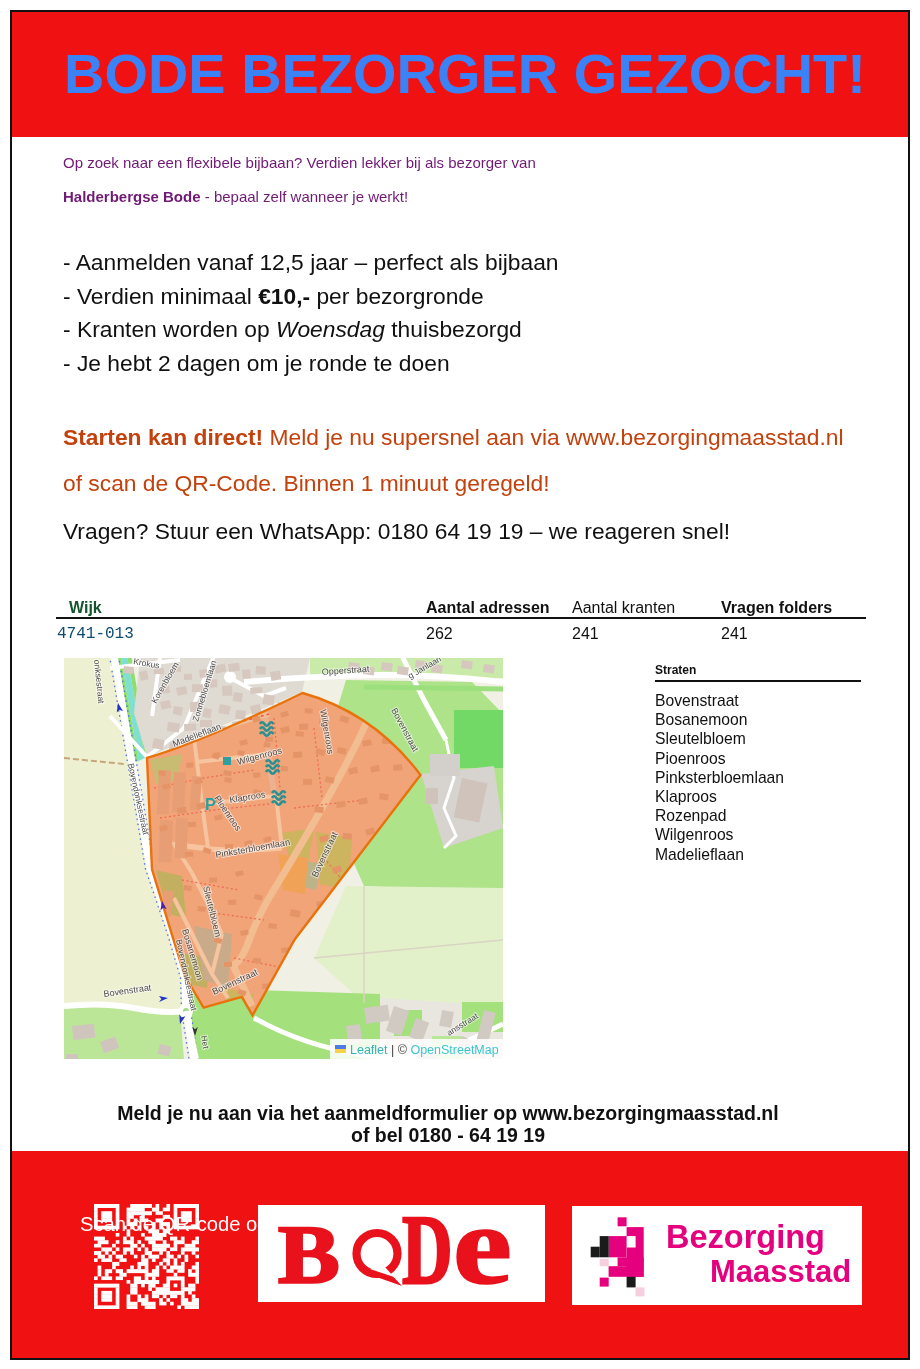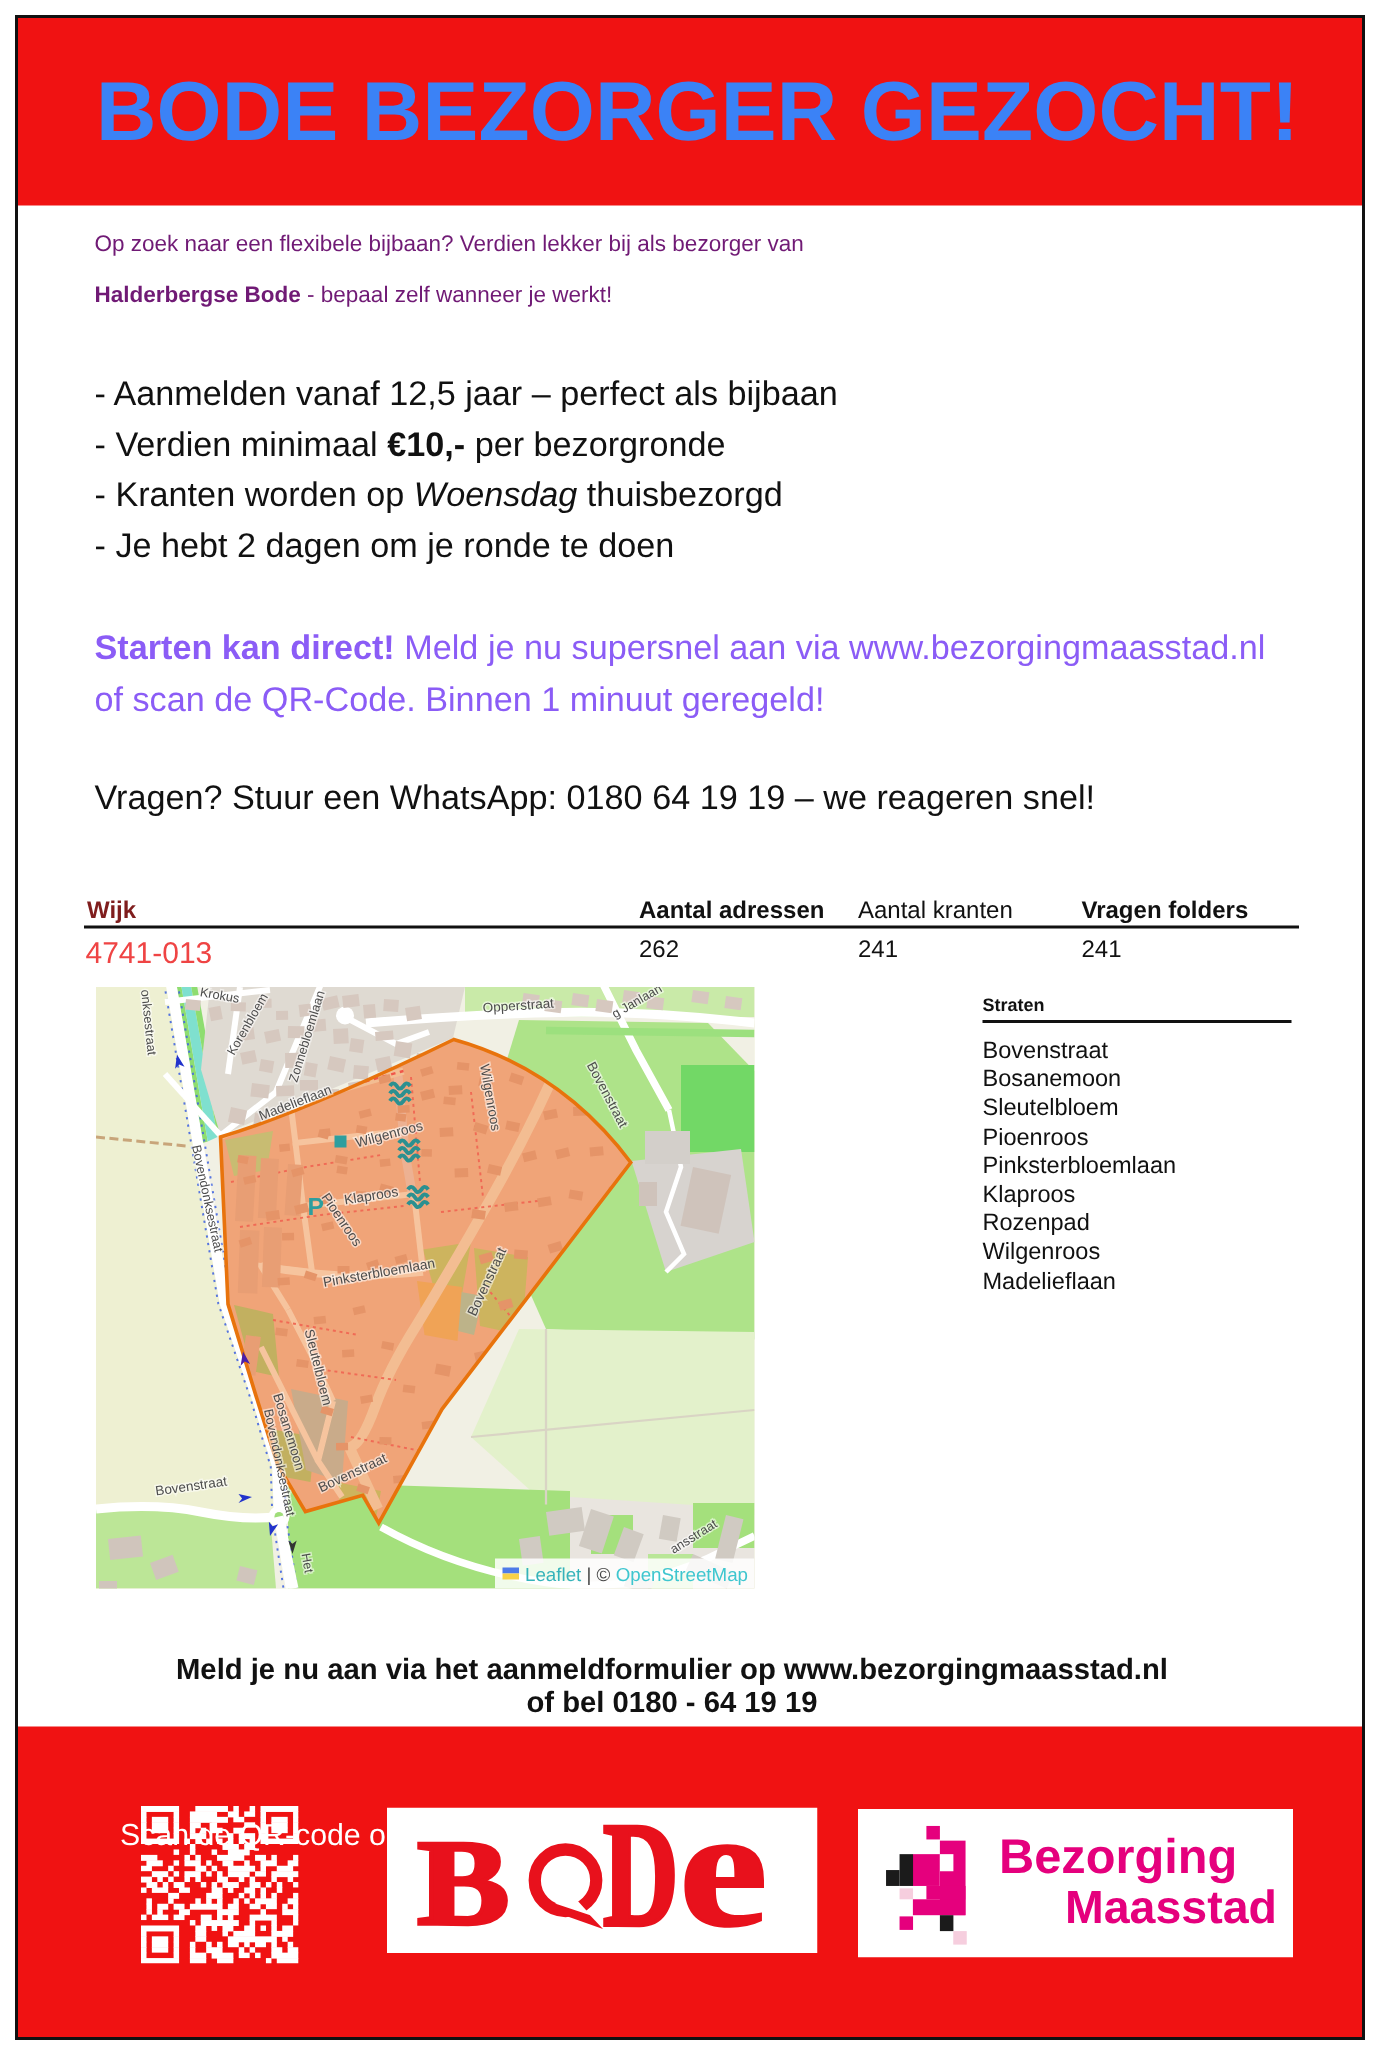--- a/index.html
+++ b/index.html
@@ -18,40 +18,40 @@
 <b>Halderbergse Bode</b> - bepaal zelf wanneer je werkt!
 </div>
 
 <div class="abs" style="left:63px;top:246px;width:800px;font-size:22.8px;line-height:33.6px;color:#111;">
 - Aanmelden vanaf 12,5 jaar – perfect als bijbaan<br>
 - Verdien minimaal <b>€10,-</b> per bezorgronde<br>
 - Kranten worden op <i>Woensdag</i> thuisbezorgd<br>
 - Je hebt 2 dagen om je ronde te doen
 </div>
 
-<div class="abs" style="left:63px;top:414px;width:820px;font-size:22.8px;line-height:35px;color:#8b5cf6;">
+<div class="abs" style="left:63px;top:414px;width:820px;font-size:22.8px;line-height:46px;color:#c2410c;">
 <b>Starten kan direct!</b> Meld je nu supersnel aan via www.bezorgingmaasstad.nl<br>
 of scan de QR-Code. Binnen 1 minuut geregeld!
 </div>
 
 <div class="abs" style="left:63px;top:515px;width:820px;font-size:22.8px;line-height:33.6px;color:#111;">
 Vragen? Stuur een WhatsApp: 0180 64 19 19 – we reageren snel!
 </div>
 
-<div class="abs" style="left:58px;top:599px;font-size:16px;font-weight:bold;color:#7f1d1d;text-align:right;">Wijk</div>
+<div class="abs" style="left:69px;top:599px;font-size:16px;font-weight:bold;color:#14532d;text-align:right;">Wijk</div>
 
 <div class="abs" style="left:426px;top:599px;font-size:16px;font-weight:bold;color:#111;">Aantal adressen</div>
 
 <div class="abs" style="left:572px;top:599px;font-size:16px;font-weight:normal;color:#111;">Aantal kranten</div>
 
 <div class="abs" style="left:721px;top:599px;font-size:16px;font-weight:bold;color:#111;">Vragen folders</div>
 
 <div class="abs" style="left:56px;top:617px;width:810px;height:2px;background:#111;"></div>
 
-<div class="abs" style="left:57px;top:625px;font-size:20px;color:#ef4444;">4741-013</div>
+<div class="abs" style="left:57px;top:625px;font-size:16px;color:#0c4a6e;font-family:Liberation Mono, monospace;">4741-013</div>
 <div class="abs" style="left:426px;top:625px;font-size:16px;color:#111;">262</div>
 <div class="abs" style="left:572px;top:625px;font-size:16px;color:#111;">241</div>
 <div class="abs" style="left:721px;top:625px;font-size:16px;color:#111;">241</div>
 
 <div class="abs" style="left:64px;top:658px;width:439px;height:401px;background:#eef0d5;" id="mapbox">
     <svg width="439" height="401" viewBox="0 0 439 401" style="display:block">
 
 <rect x="0" y="0" width="439" height="401" fill="#f1f0e4"></rect>
 
 <path d="M0,0 L52,0 L86,211 L108,276 L122,321 L116,401 L0,401 Z" fill="#eef0d2"></path>

